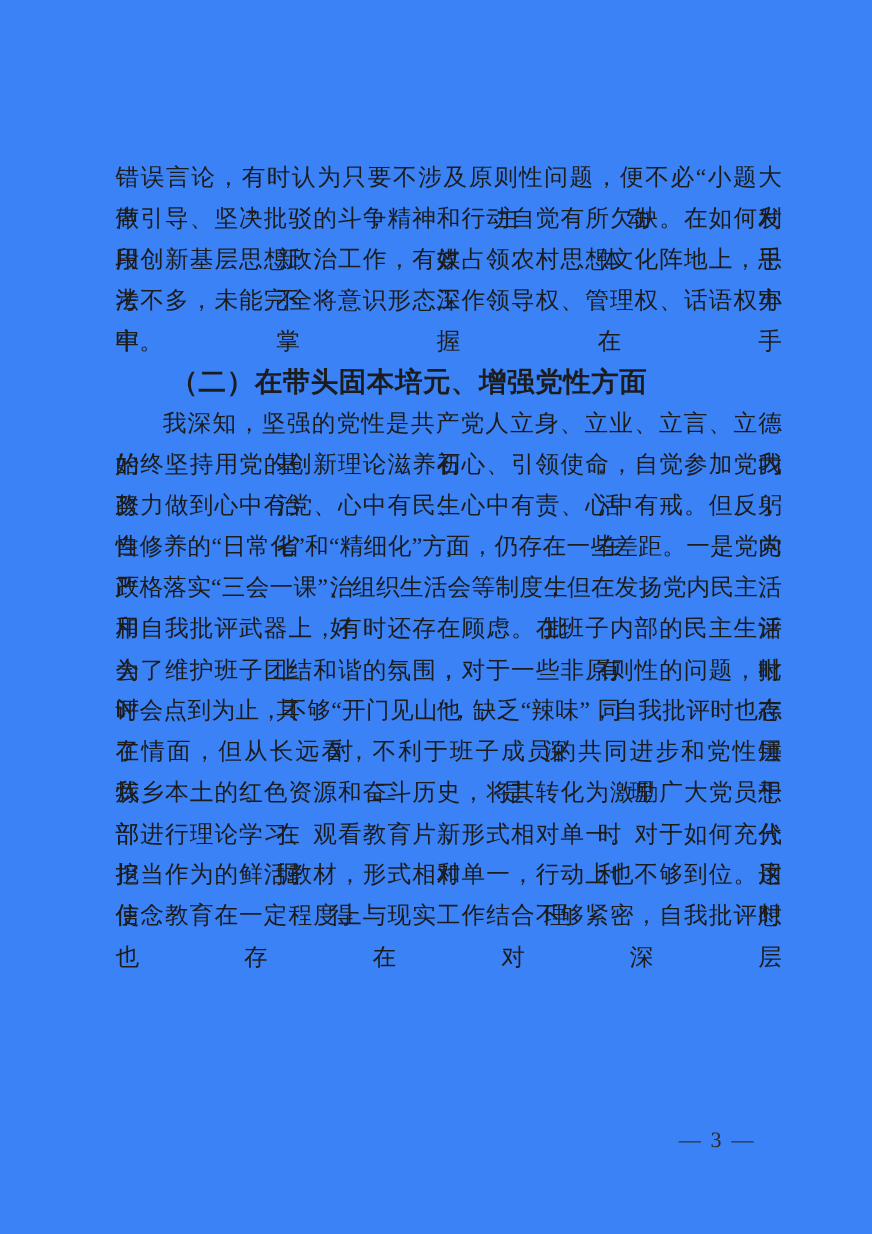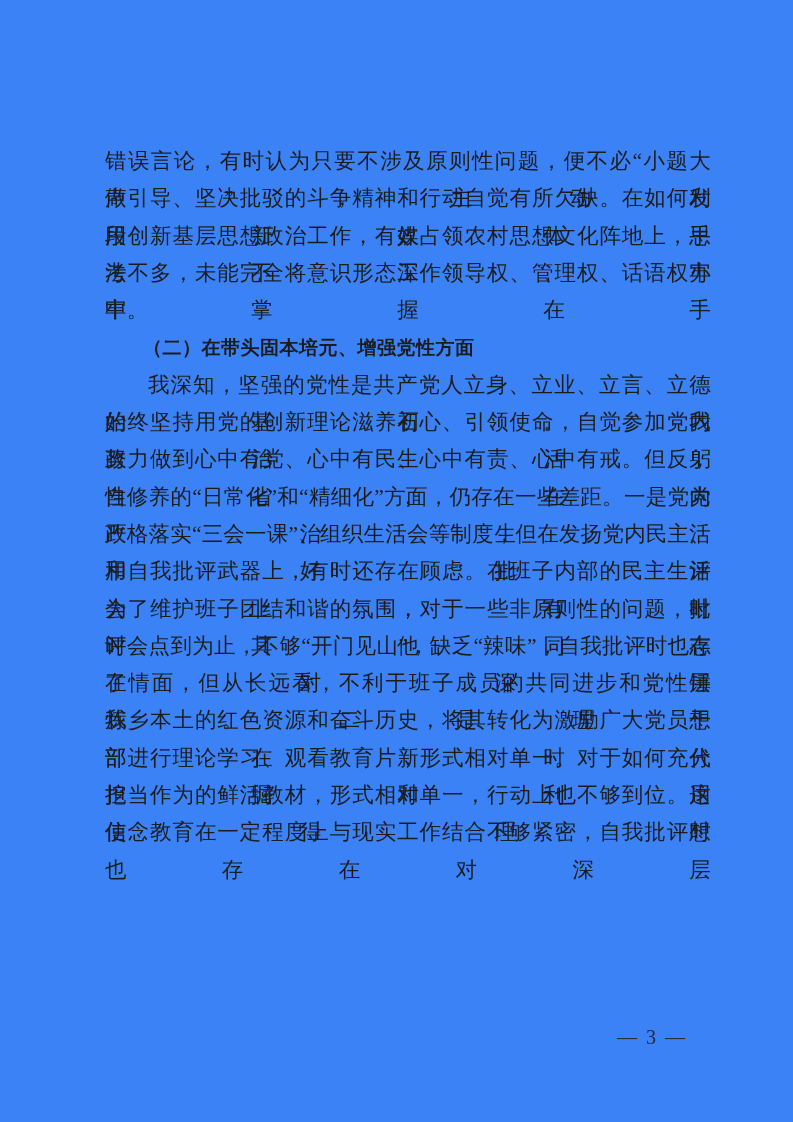--- a/index.html
+++ b/index.html
@@ -35,21 +35,21 @@
   .line.j {
     white-space: normal;
     text-align-last: justify;
   }
   .line.ind {
     text-indent: 2em;
   }
   .heading {
     height: 37.3px;
     line-height: 37.3px;
-    font-size: 19px;
+    font-size: 25px;
     font-weight: bold;
     text-indent: 2em;
     letter-spacing: 0.5px;
   }
   .footer {
     position: absolute;
     top: 1026px;
     right: 106px;
     font-size: 20px;
     letter-spacing: 2px;

